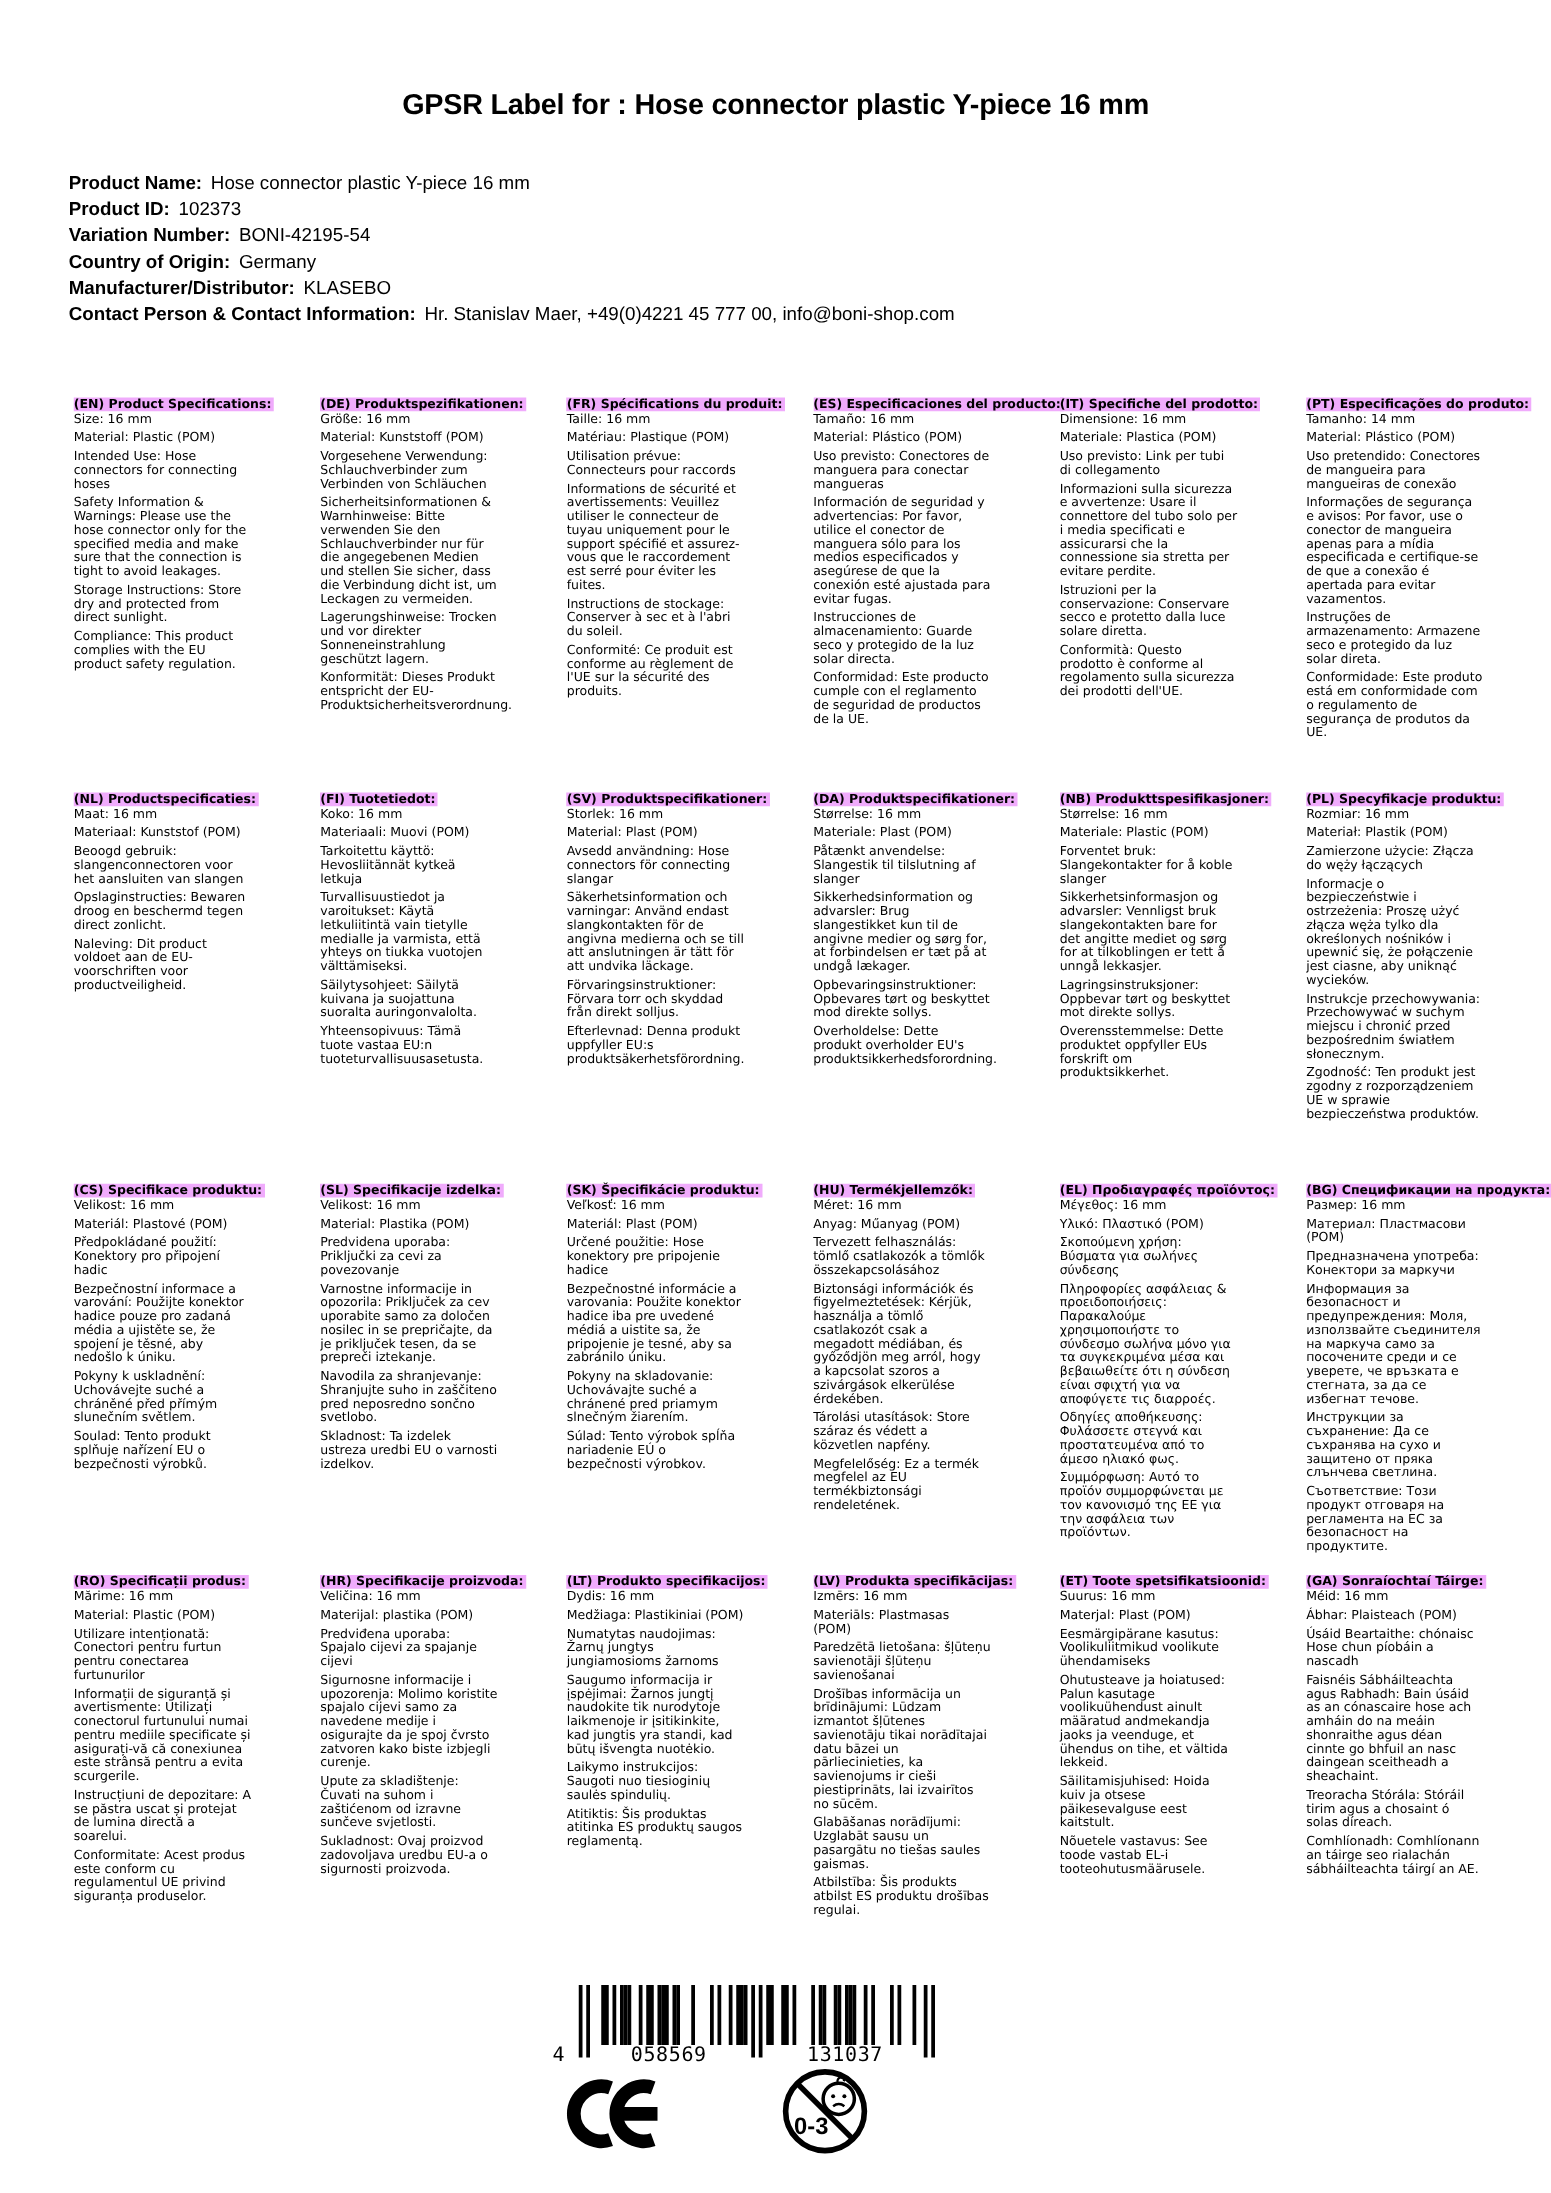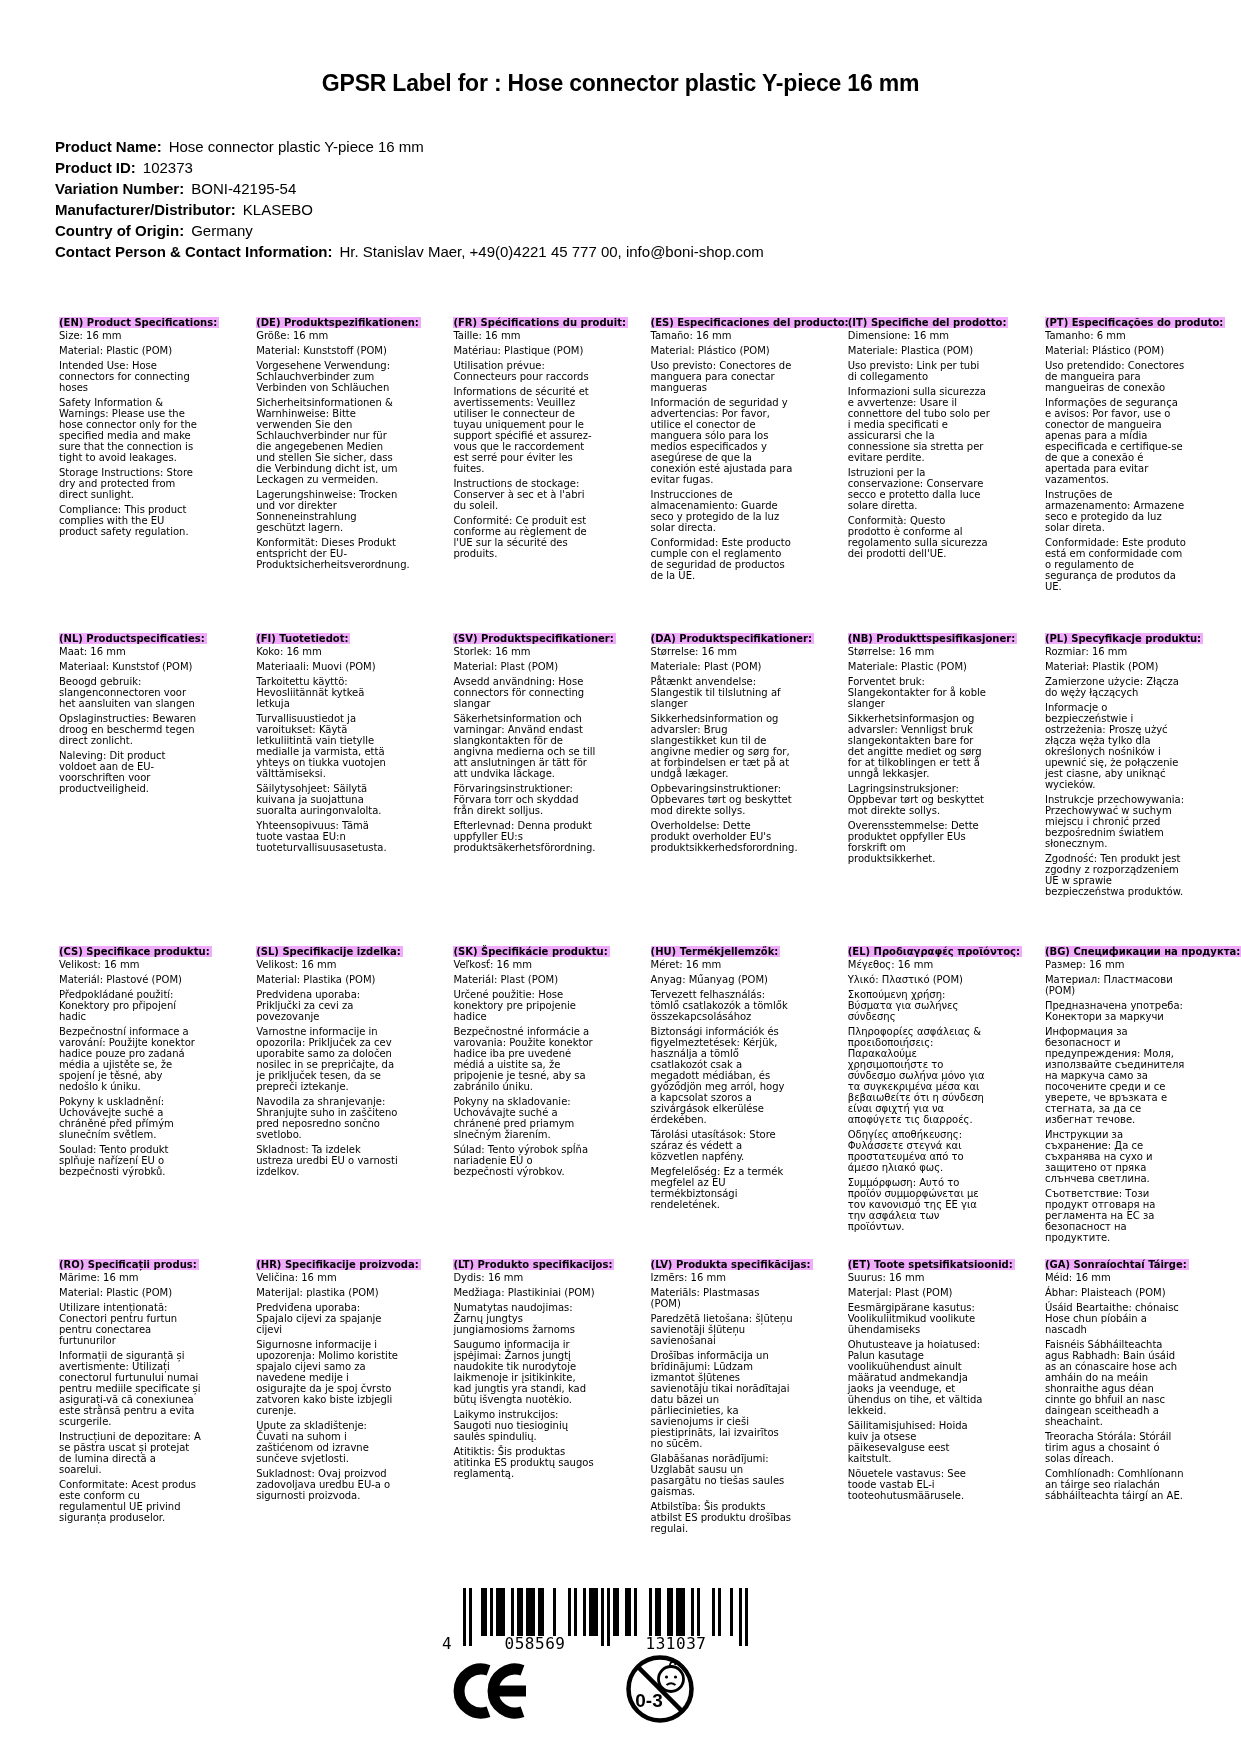--- a/index.html
+++ b/index.html
@@ -73,24 +73,24 @@
     <div class="pi-row">
       <span class="pi-label">Product Name:</span><span class="pi-value">Hose connector plastic Y-piece 16 mm</span>
     </div>
     <div class="pi-row">
       <span class="pi-label">Product ID:</span><span class="pi-value">102373</span>
     </div>
     <div class="pi-row">
       <span class="pi-label">Variation Number:</span><span class="pi-value">BONI-42195-54</span>
     </div>
     <div class="pi-row">
+      <span class="pi-label">Country of Origin:</span><span class="pi-value">Germany</span>
+    </div>
+    <div class="pi-row">
       <span class="pi-label">Manufacturer/Distributor:</span><span class="pi-value">KLASEBO</span>
-    </div>
-    <div class="pi-row">
-      <span class="pi-label">Country of Origin:</span><span class="pi-value">Germany</span>
     </div>
     <div class="pi-row">
       <span class="pi-label">Contact Person &amp; Contact Information:</span><span class="pi-value">Hr. Stanislav Maer, +49(0)4221 45 777 00, info@boni-shop.com</span>
     </div>
   </div>
 
   <div class="spec-row" id="spec-row-1">
       <section class="spec">
       <h3 class="spec-header">(EN) Product Specifications:</h3>
       <p class="spec-par first">Size: 16 mm</p>
@@ -131,21 +131,21 @@
       <h3 class="spec-header">(IT) Specifiche del prodotto:</h3>
       <p class="spec-par first">Dimensione: 16 mm</p>
       <p class="spec-par">Materiale: Plastica (POM)</p>
       <p class="spec-par">Uso previsto: Link per tubi di collegamento</p>
       <p class="spec-par">Informazioni sulla sicurezza e avvertenze: Usare il connettore del tubo solo per i media specificati e assicurarsi che la connessione sia stretta per evitare perdite.</p>
       <p class="spec-par">Istruzioni per la conservazione: Conservare secco e protetto dalla luce solare diretta.</p>
       <p class="spec-par">Conformità: Questo prodotto è conforme al regolamento sulla sicurezza dei prodotti dell'UE.</p>
     </section>
       <section class="spec">
       <h3 class="spec-header">(PT) Especificações do produto:</h3>
-      <p class="spec-par first">Tamanho: 6 mm</p>
+      <p class="spec-par first">Tamanho: 14 mm</p>
       <p class="spec-par">Material: Plástico (POM)</p>
       <p class="spec-par">Uso pretendido: Conectores de mangueira para mangueiras de conexão</p>
       <p class="spec-par">Informações de segurança e avisos: Por favor, use o conector de mangueira apenas para a mídia especificada e certifique-se de que a conexão é apertada para evitar vazamentos.</p>
       <p class="spec-par">Instruções de armazenamento: Armazene seco e protegido da luz solar direta.</p>
       <p class="spec-par">Conformidade: Este produto está em conformidade com o regulamento de segurança de produtos da UE.</p>
     </section>
     </div>
   <div class="spec-row" id="spec-row-2">
       <section class="spec">
       <h3 class="spec-header">(NL) Productspecificaties:</h3>

